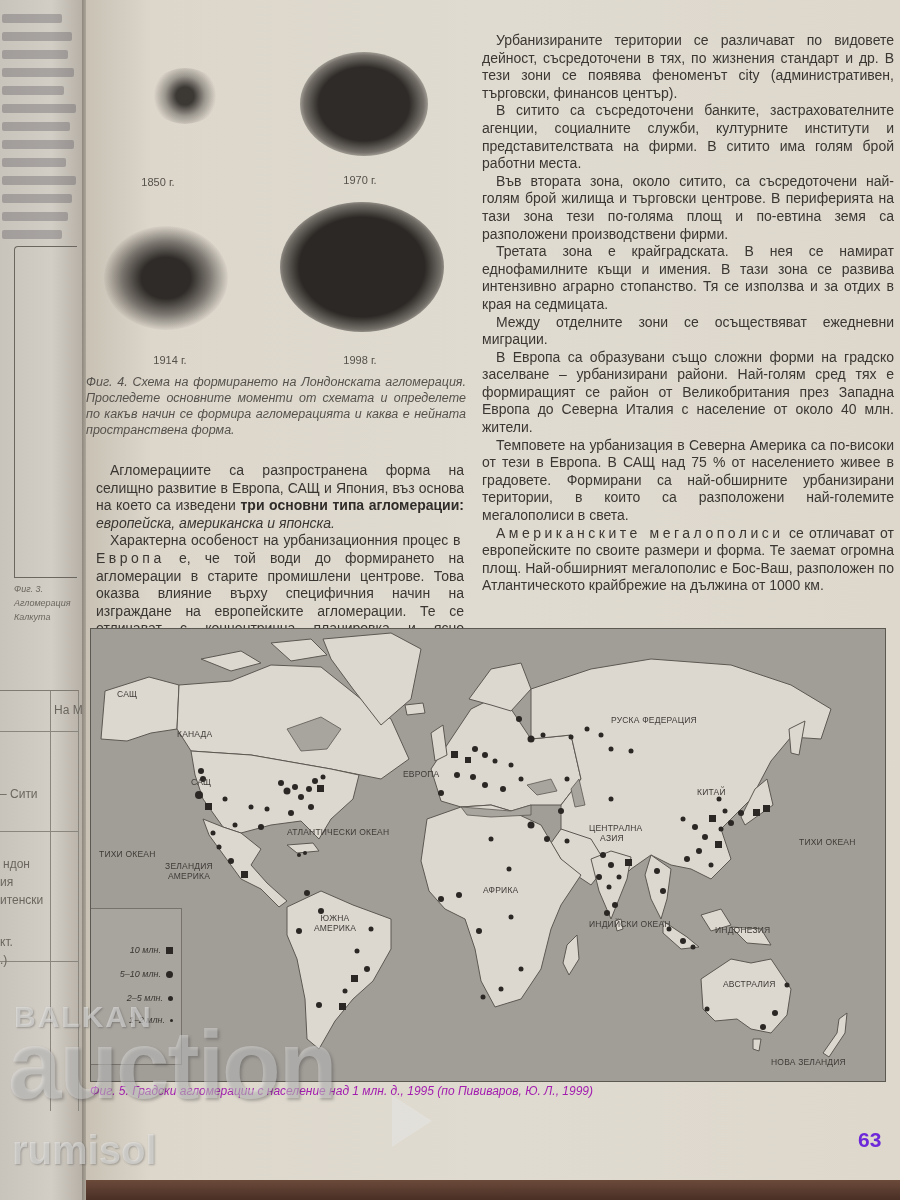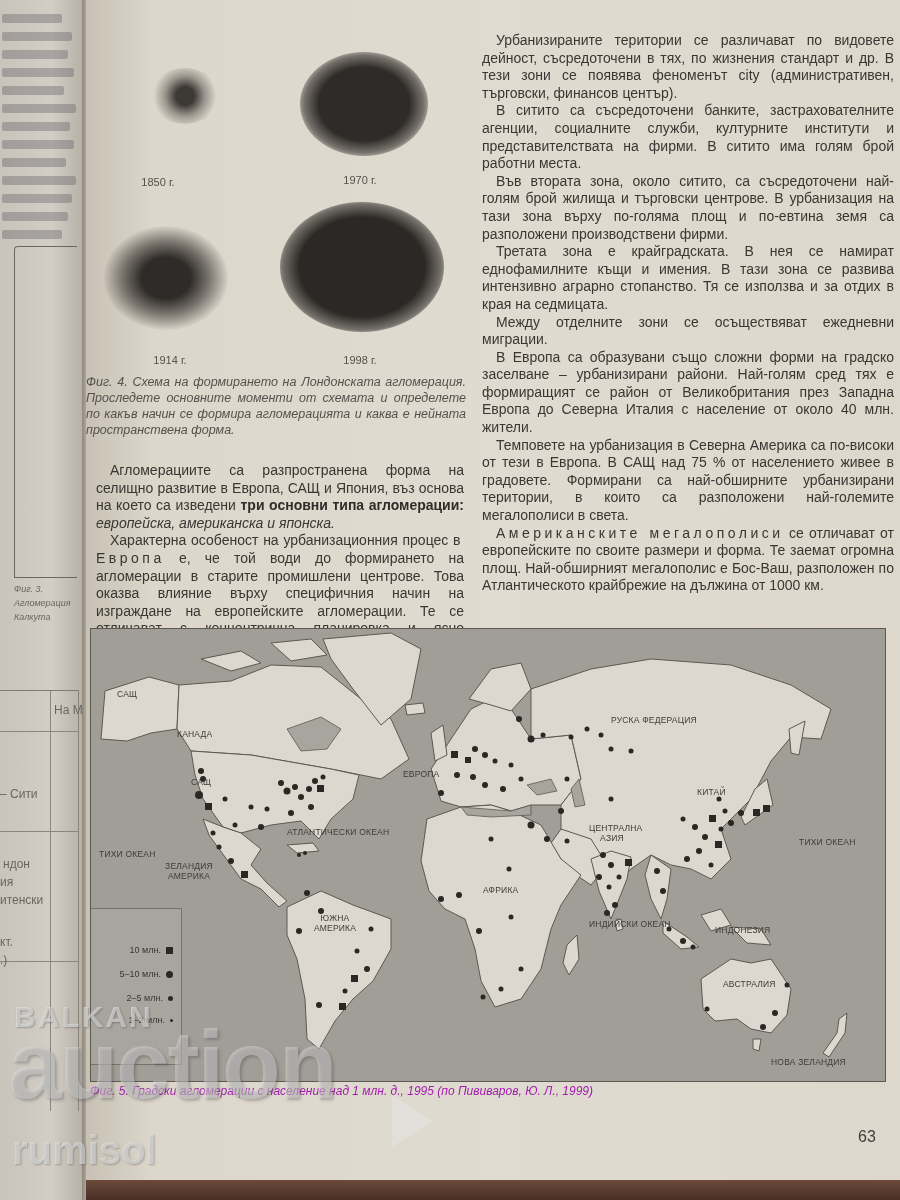--- a/index.html
+++ b/index.html
@@ -75,32 +75,32 @@
       position: absolute; left: 90px; top: 628px; width: 774px; height: 452px;
       border: 1px solid #5c5852; background: #a19d97; overflow: hidden; padding-left: 20px;
     }
     .map-frame svg { position: absolute; left: 0; top: 0; }
     .map-label {
       position: absolute; font-size: 8.5px; color: #3f3b37; letter-spacing: 0.2px;
       white-space: nowrap; text-align: center;
     }
     .legend {
       position: absolute; left: 0; top: 279px; width: 90px; height: 155px;
-      border: 1px solid #77736c; border-left: none; background: #a8a49e;
+      border: 1px solid #77736c; border-left: none; background: #a8a49e; font-style: italic;
     }
     .legend-row {
       position: absolute; right: 8px; font-size: 9px; color: #3a3632; display: flex; align-items: center; gap: 5px;
     }
     .sym-sq { width: 7px; height: 7px; background: #2a2724; display: inline-block; }
     .sym-dot { border-radius: 50%; background: #2a2724; display: inline-block; }
     .fig5-caption {
       position: absolute; left: 90px; top: 1084px; width: 700px;
       font-size: 12px; font-style: italic; color: #a21caf;
     }
-    .page-num { position: absolute; left: 858px; top: 1128px; font-size: 16px; color: #404040; }
+    .page-num { position: absolute; left: 858px; top: 1128px; font-size: 21px; color: #6d28d9; font-weight: bold; }
 
     
     .watermark { position: absolute; pointer-events: none; }
     .wm-balkan { left: 14px; top: 1000px; font-size: 30px; font-weight: bold; letter-spacing: 2px; color: rgba(235,235,235,0.55); text-shadow: 1px 1px 2px rgba(60,60,60,0.35); }
     .wm-auction { left: 8px; top: 1010px; font-size: 96px; font-weight: bold; color: rgba(225,225,225,0.45); text-shadow: 2px 2px 3px rgba(70,70,70,0.35); letter-spacing: -2px; }
     .wm-play {
       left: 392px; top: 1095px; width: 0; height: 0;
       border-top: 26px solid transparent; border-bottom: 26px solid transparent;
       border-left: 40px solid rgba(230,230,230,0.5);
     }
@@ -168,21 +168,21 @@
 <div class="fig4-caption">Фиг. 4. Схема на формирането на Лондонската агломерация. Проследете основните моменти от схемата и определете по какъв начин се формира агломерацията и каква е нейната пространствена форма.</div>
 
 <div class="col left-col">
   <p><span>Агломерациите са разпространена форма на селищно развитие в Европа, САЩ и Япония, въз основа на което са изведени </span><b>три основни типа агломерации:</b><i> европейска, американска и японска.</i></p>
   <p><span>Характерна особеност на урбанизационния процес </span><span class="spaced">в Европа</span><span> е, че той води до формирането на агломерации в старите промишлени центрове. Това оказва влияние върху специфичния начин на изграждане на европейските агломерации. Те се отличават с концентрична планировка и ясно обособени зони. Агло-</span></p>
 </div>
 
 <div class="col right-col">
   <p>Урбанизираните територии се различават по видовете дейност, съсредоточени в тях, по жизнения стандарт и др. В тези зони се появява феноменът city (административен, търговски, финансов център).</p>
   <p>В ситито са съсредоточени банките, застрахователните агенции, социалните служби, културните институти и представителствата на фирми. В ситито има голям брой работни места.</p>
-  <p>Във втората зона, около ситито, са съсредоточени най-голям брой жилища и търговски центрове. В урбанизация на тази зона върху по-голяма площ и по-евтина земя са разположени производствени фирми.</p>
+  <p>Във втората зона, около ситито, са съсредоточени най-голям брой жилища и търговски центрове. В периферията на тази зона тези по-голяма площ и по-евтина земя са разположени производствени фирми.</p>
   <p>Третата зона е крайградската. В нея се намират еднофамилните къщи и имения. В тази зона се развива интензивно аграрно стопанство. Тя се използва и за отдих в края на седмицата.</p>
   <p>Между отделните зони се осъществяват ежедневни миграции.</p>
   <p>В Европа са образувани също сложни форми на градско заселване – урбанизирани райони. Най-голям сред тях е формиращият се район от Великобритания през Западна Европа до Северна Италия с население от около 40 млн. жители.</p>
   <p>Темповете на урбанизация в Северна Америка са по-високи от тези в Европа. В САЩ над 75 % от населението живее в градовете. Формирани са най-обширните урбанизирани територии, в които са разположени най-големите мегалополиси в света.</p>
   <p><span class="spaced">Американските мегалополиси</span><span> се отличават от европейските по своите размери и форма. Те заемат огромна площ. Най-обширният мегалополис е Бос-Ваш, разположен по Атлантическото крайбрежие на дължина от 1000 км.</span></p>
 </div>
 
 <div class="map-frame">
   <svg width="774" height="452" viewBox="0 0 774 452">
     <g fill="#dcd8d0" stroke="#5c5852" stroke-width="1">

